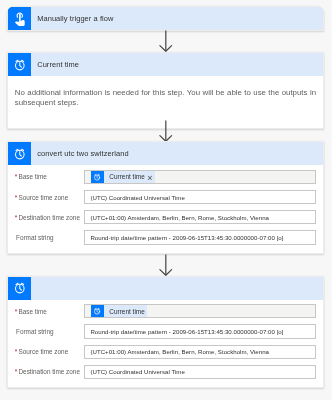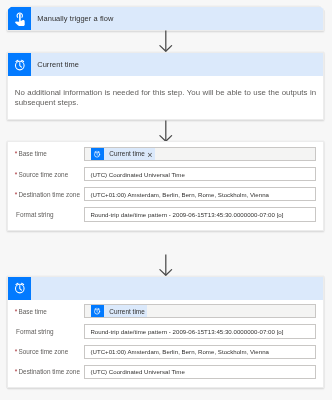--- a/index.html
+++ b/index.html
@@ -59,33 +59,46 @@
             <g fill="none" stroke="#fff" stroke-width="1.4" stroke-linecap="round" stroke-linejoin="round">
               <circle cx="9" cy="10.0" r="5.7"></circle>
               <path d="M3.9 4.6 L6.6 3.0"></path>
               <path d="M14.1 4.6 L11.4 3.0"></path>
               <path d="M9 6.0 V10.0 L11.2 12.2"></path>
             </g>
           </svg>
         </div>
       <div class="t" data-name="card-title">Current time</div>
     </div>
-    <div class="body" style="height:43px" data-name="card-body">
+    <div class="body" style="height:52px" data-name="card-body">
       <div class="para" data-name="card-description">No additional information is needed for this step. You will be able to use the outputs in subsequent steps.</div>
     </div>
   </div>
 
   <div class="arrow" style="left:158px;top:119.9px" data-name="connector-arrow-2">
     <svg width="16" height="24">
         <path d="M7.8 0.5 V20.8" stroke="#4a4a4a" stroke-width="1.25" fill="none"></path>
         <path d="M1.9 15.6 L7.8 21.3 L13.6 15.6" stroke="#4a4a4a" stroke-width="1.25" fill="none" stroke-linecap="round" stroke-linejoin="round"></path>
       </svg>
   </div>
 
   <div class="card" style="top:141px" data-name="flow-card-convert-utc-two-switzerland">
+    <div class="hdr" data-name="card-header-convert-utc-two-switzerland">
+      <div class="ic" data-name="alarm-clock-icon">
+          <svg viewBox="0 0 18 18" data-name="alarm-clock-glyph">
+            <g fill="none" stroke="#fff" stroke-width="1.4" stroke-linecap="round" stroke-linejoin="round">
+              <circle cx="9" cy="10.0" r="5.7"></circle>
+              <path d="M3.9 4.6 L6.6 3.0"></path>
+              <path d="M14.1 4.6 L11.4 3.0"></path>
+              <path d="M9 6.0 V10.0 L11.2 12.2"></path>
+            </g>
+          </svg>
+        </div>
+      <div class="t" data-name="card-title">convert utc two switzerland</div>
+    </div>
     <div class="body fields" data-name="card-body">
       <div class="row" data-name="field-row-base-time">
         <div class="lbl" data-name="field-label"><span class="ast" data-name="required-asterisk">*</span><span data-name="field-label-text">Base time</span></div>
         <div class="inp tok" data-name="base-time-input">
           <div class="chip" data-name="token-chip-current-time">
             <div class="ci" data-name="alarm-clock-icon">
                 <svg viewBox="0 0 18 18" data-name="alarm-clock-glyph">
                   <g fill="none" stroke="#fff" stroke-width="1.4" stroke-linecap="round" stroke-linejoin="round">
                     <circle cx="9" cy="10.0" r="5.7"></circle>
                     <path d="M3.9 4.6 L6.6 3.0"></path>

